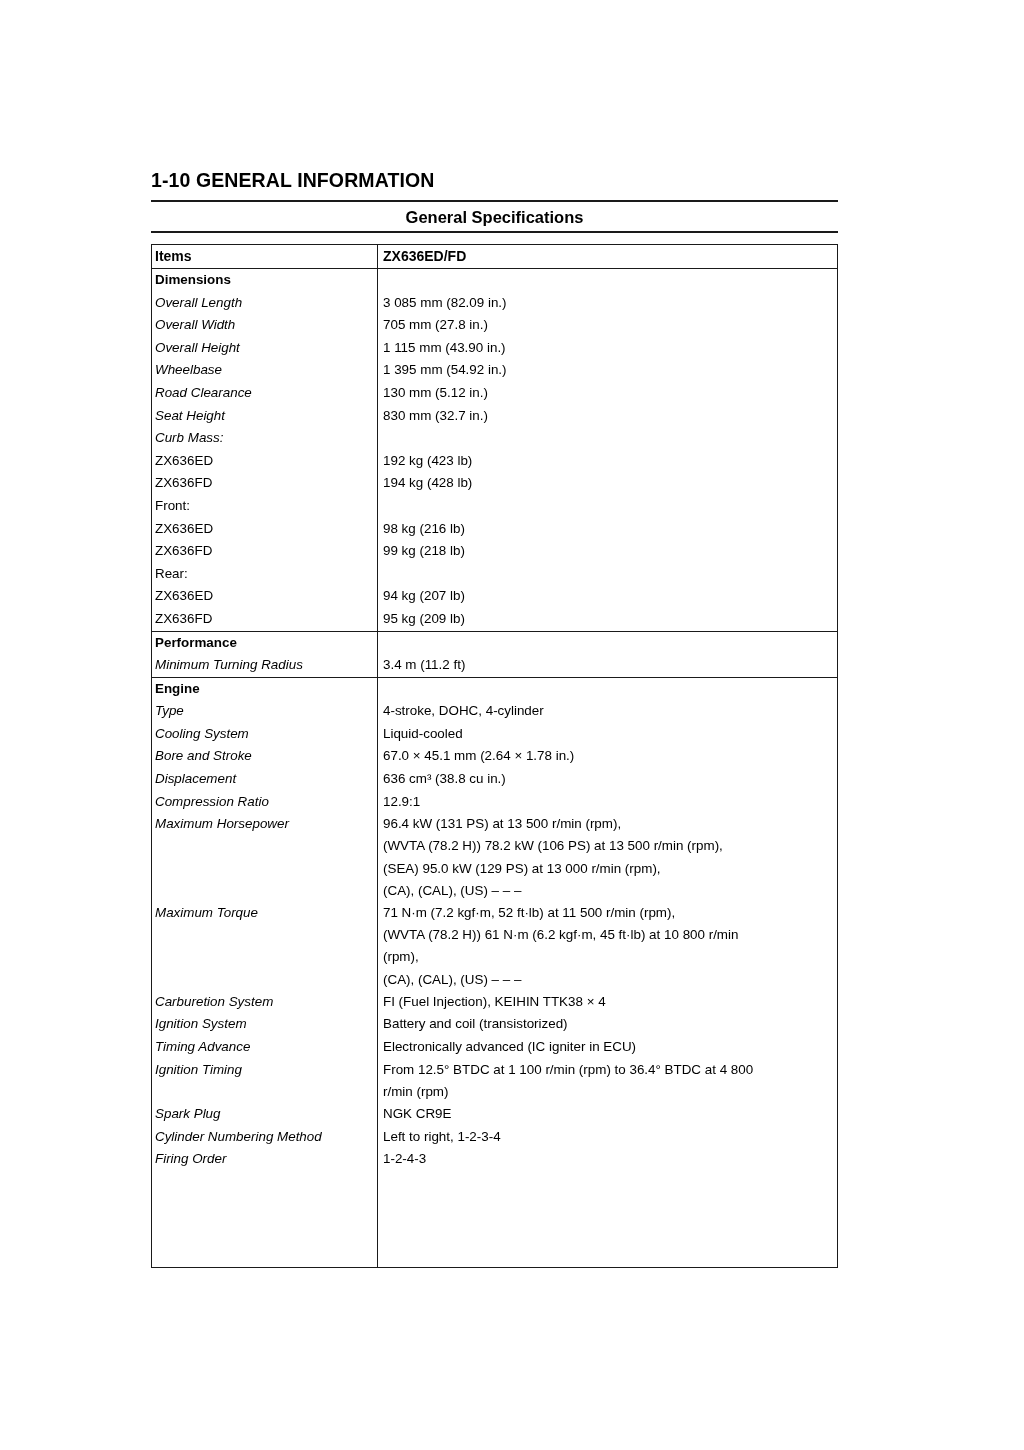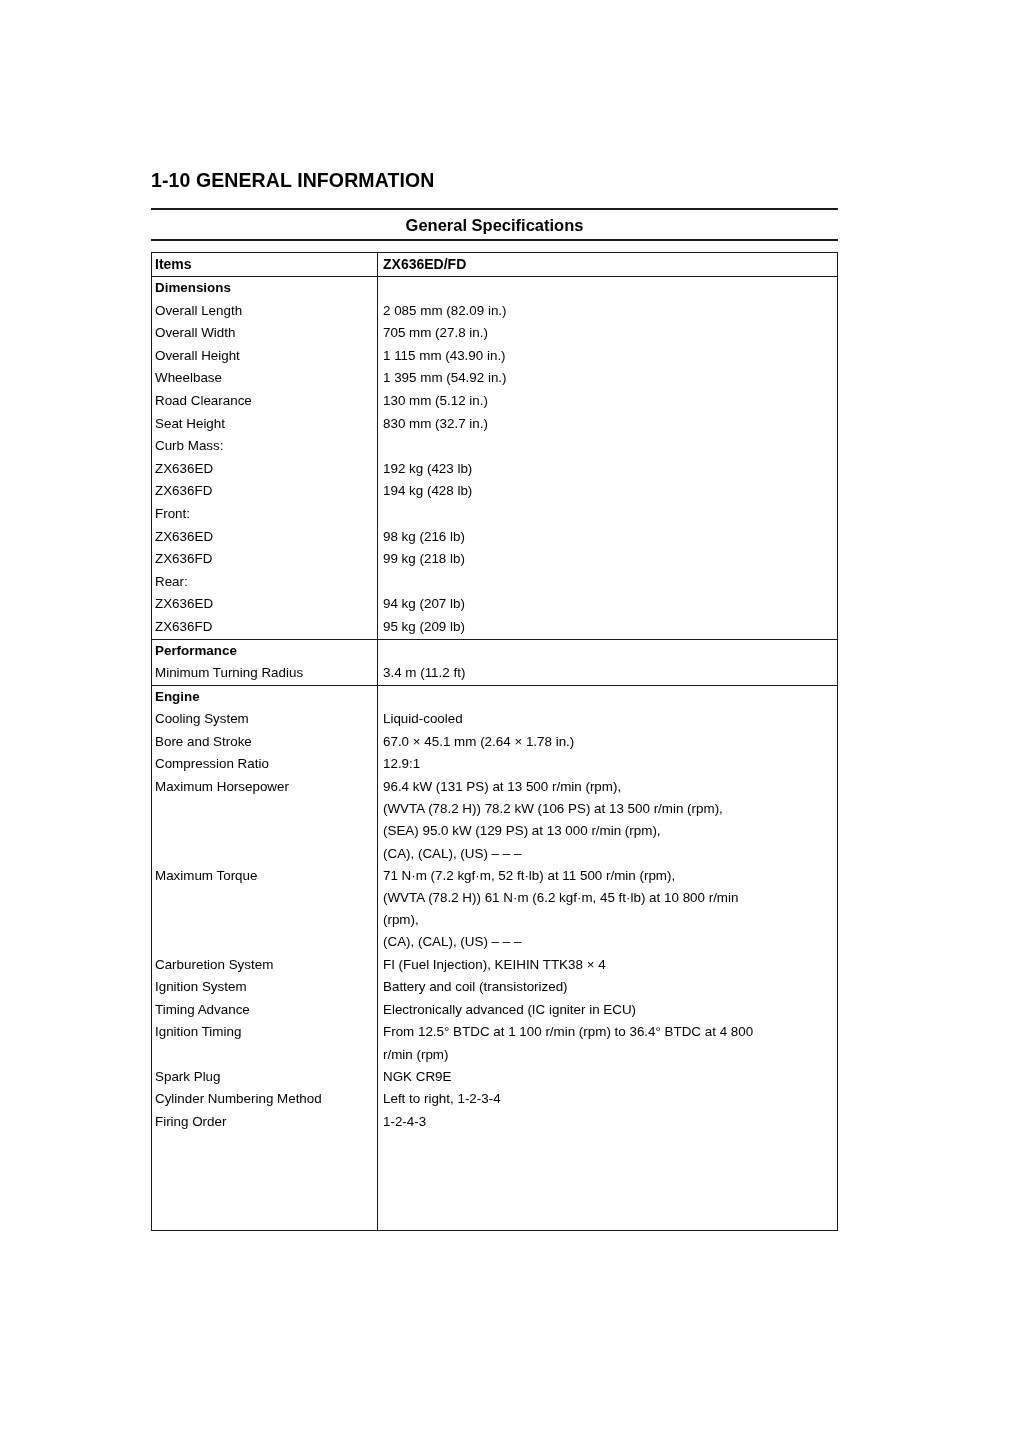--- a/index.html
+++ b/index.html
@@ -26,21 +26,21 @@
     top: 168px;
     width: 687px;
   }
 
   
   .page-heading {
     font-size: 19.5px;
     font-weight: bold;
     letter-spacing: 0.1px;
     line-height: 24px;
-    margin: 0 0 16px 0;
+    margin: 0 0 8px 0;
     white-space: nowrap;
   }
   .rule-heavy {
     height: 0;
     border-top: 2.2px solid #1a1a1a;
     margin: 0;
   }
   .section-heading {
     font-size: 16.5px;
     font-weight: bold;
@@ -97,21 +97,21 @@
   
   tr.section-start > td { border-top: 1.6px solid #1a1a1a; margin-top: 30px; }
 
   
   tbody tr.row td { height: 22.6px; }
 
   
   .lbl-section { font-weight: bold; }
 
   
-  .ind1 { padding-left: 13px; }
+  .ind1 { padding-left: 13px; font-style: italic; }
   .ind2 { padding-left: 30px; }
   .ind3 { padding-left: 47px; }
 
   .multiline { line-height: 22.2px; white-space: pre-line; margin-top: 20px; }
 
   .filler td { height: 96px; }
 </style>
 </head>
 <body>
 
@@ -135,21 +135,21 @@
           <th class="cell-val">ZX636ED/FD</th>
         </tr>
       </thead>
       <tbody id="table-body">
           <tr class="row section-start">
             <td class="cell-item lbl-section">Dimensions</td>
             <td class="cell-val"></td>
           </tr>
           <tr class="row">
             <td class="cell-item ind1">Overall Length</td>
-            <td class="cell-val">2 085 mm (82.09 in.)</td>
+            <td class="cell-val">3 085 mm (82.09 in.)</td>
           </tr>
           <tr class="row">
             <td class="cell-item ind1">Overall Width</td>
             <td class="cell-val">705 mm (27.8 in.)</td>
           </tr>
           <tr class="row">
             <td class="cell-item ind1">Overall Height</td>
             <td class="cell-val">1 115 mm (43.90 in.)</td>
           </tr>
           <tr class="row">
@@ -206,26 +206,34 @@
           </tr>
           <tr class="row">
             <td class="cell-item ind1">Minimum Turning Radius</td>
             <td class="cell-val">3.4 m (11.2 ft)</td>
           </tr>
           <tr class="row section-start">
             <td class="cell-item lbl-section">Engine</td>
             <td class="cell-val"></td>
           </tr>
           <tr class="row">
+            <td class="cell-item ind1">Type</td>
+            <td class="cell-val">4-stroke, DOHC, 4-cylinder</td>
+          </tr>
+          <tr class="row">
             <td class="cell-item ind1">Cooling System</td>
             <td class="cell-val">Liquid-cooled</td>
           </tr>
           <tr class="row">
             <td class="cell-item ind1">Bore and Stroke</td>
             <td class="cell-val">67.0 × 45.1 mm (2.64 × 1.78 in.)</td>
+          </tr>
+          <tr class="row">
+            <td class="cell-item ind1">Displacement</td>
+            <td class="cell-val">636 cm³ (38.8 cu in.)</td>
           </tr>
           <tr class="row">
             <td class="cell-item ind1">Compression Ratio</td>
             <td class="cell-val">12.9:1</td>
           </tr>
           <tr class="row">
             <td class="cell-item ind1">Maximum Horsepower</td>
             <td class="cell-val multiline">96.4 kW (131 PS) at 13 500 r/min (rpm),
 (WVTA (78.2 H)) 78.2 kW (106 PS) at 13 500 r/min (rpm),
 (SEA) 95.0 kW (129 PS) at 13 000 r/min (rpm),

